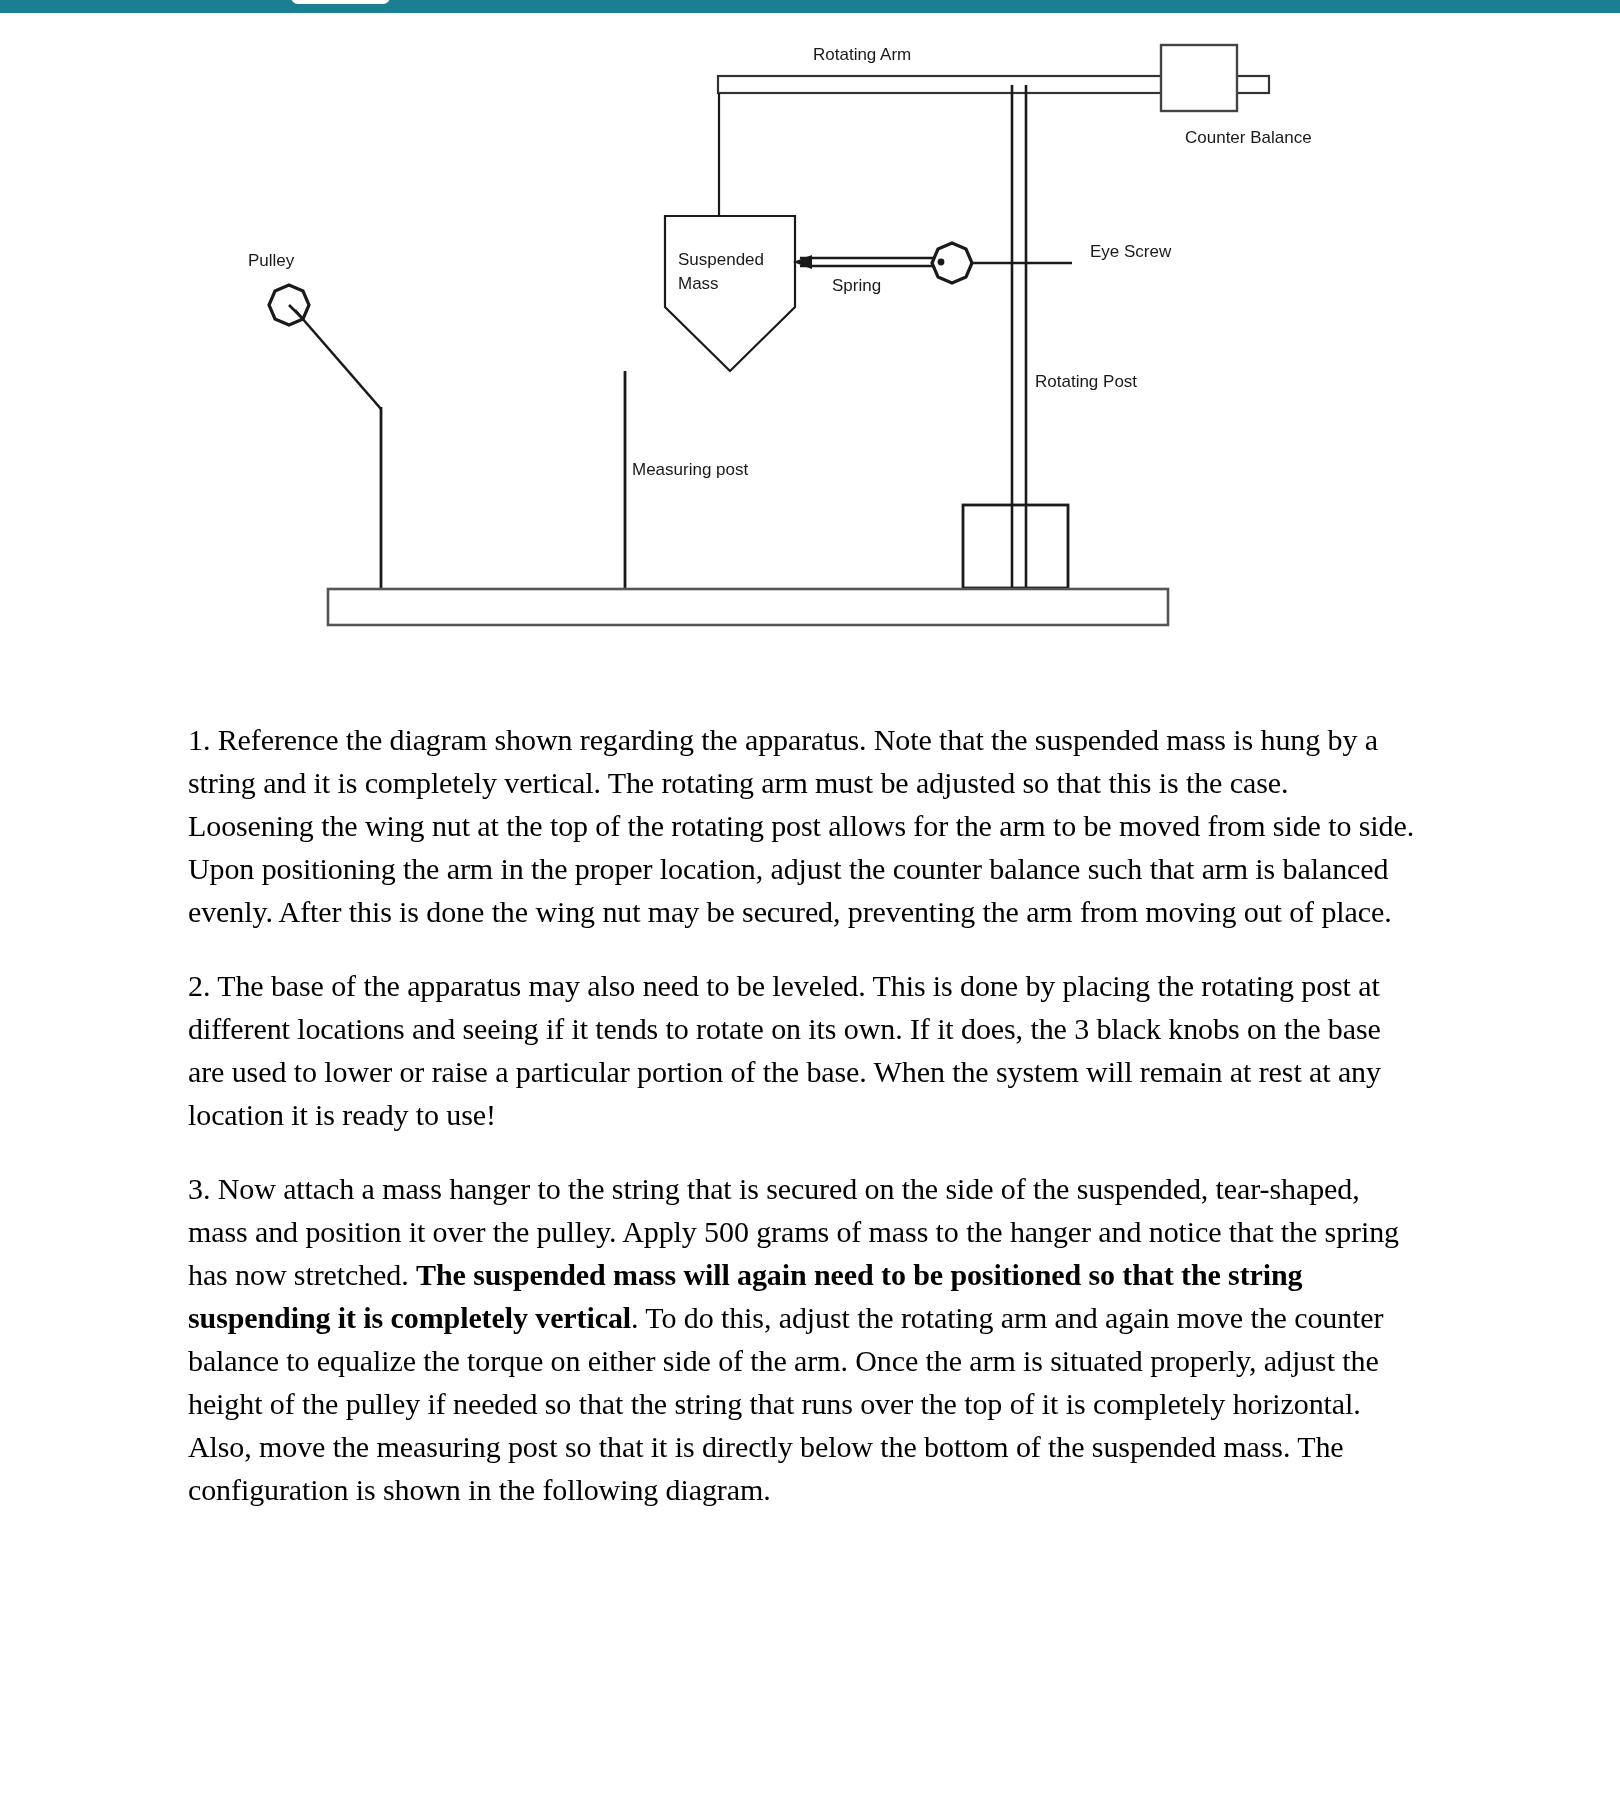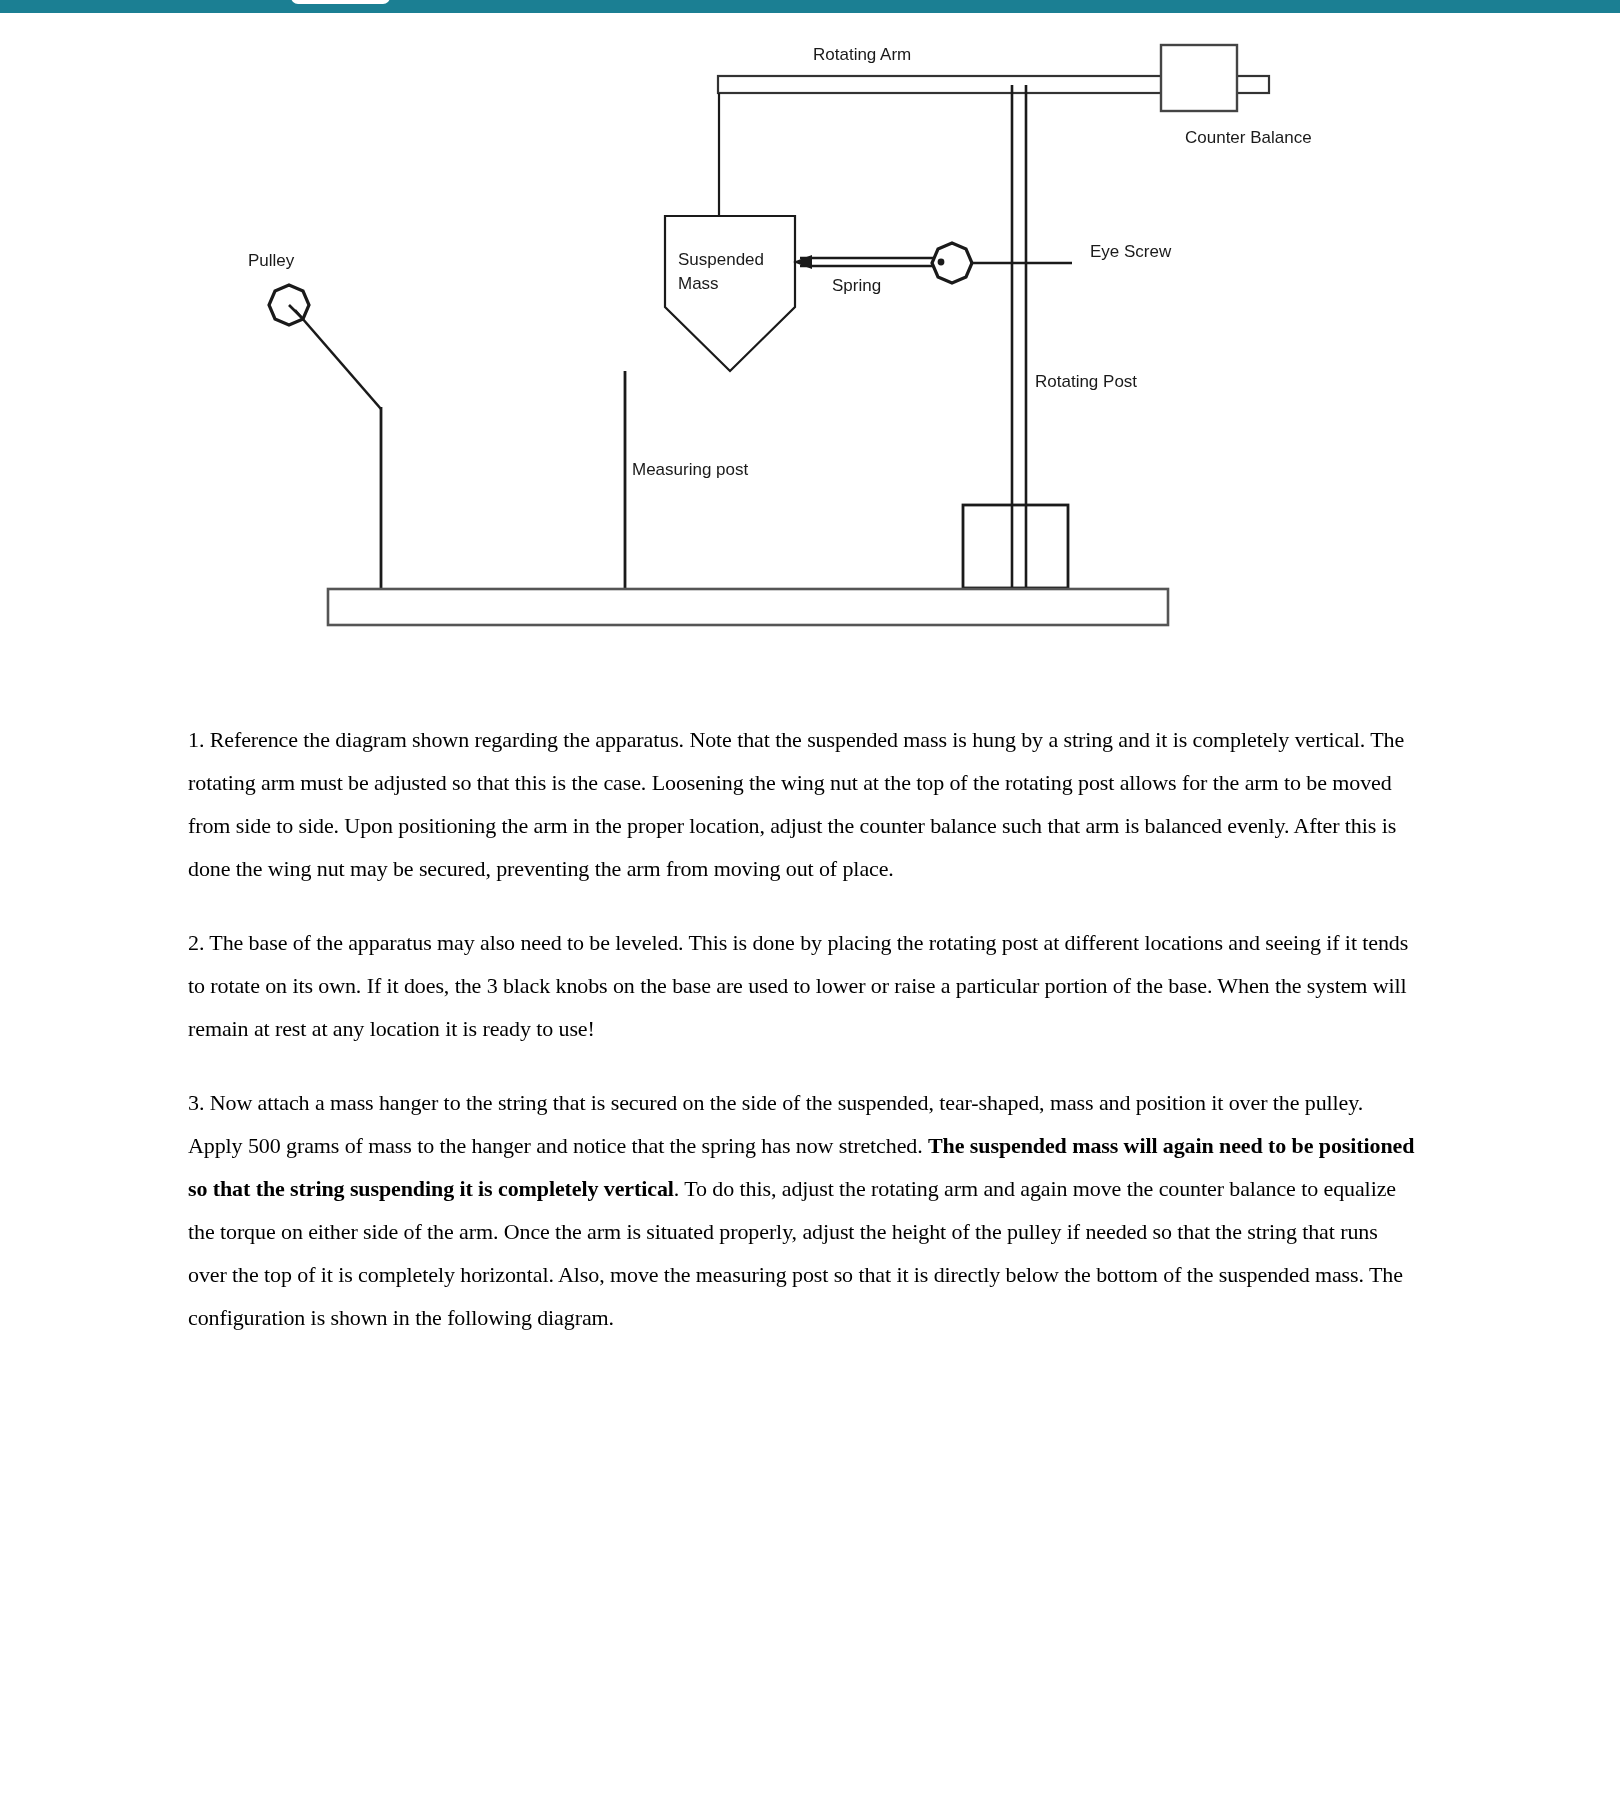--- a/index.html
+++ b/index.html
@@ -55,21 +55,21 @@
 
   
   #content {
     position: absolute;
     left: 188px;
     top: 718px;
     width: 1232px;
   }
   .para {
     font-family: "Liberation Serif", "DejaVu Serif", serif;
-    font-size: 22px;
+    font-size: 30px;
     line-height: 43px;
     color: #000000;
     margin: 0 0 31px 0;
     text-align: left;
     letter-spacing: -0.1px;
   }
   .para:last-child { margin-bottom: 0; margin-top: 16px; }
   .para b { font-weight: bold; }
 </style>
 </head>

